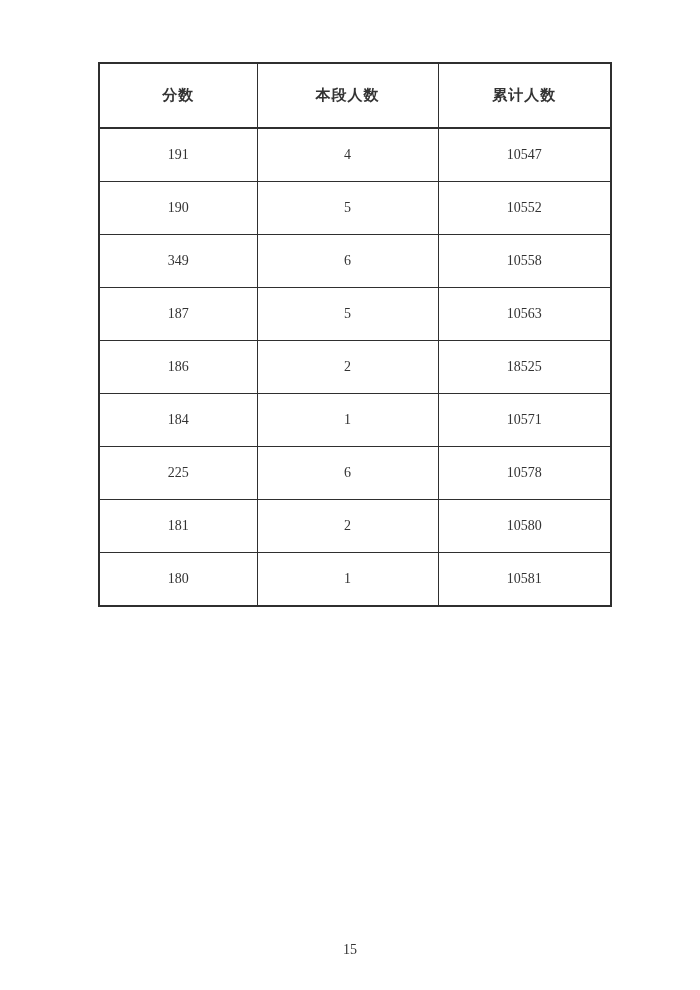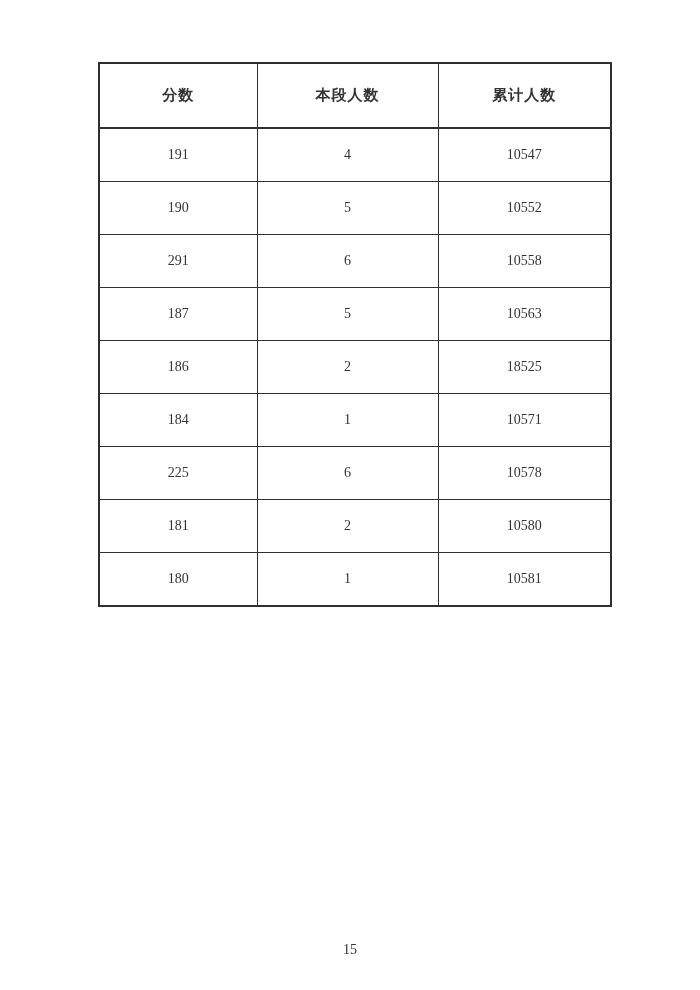--- a/index.html
+++ b/index.html
@@ -87,21 +87,21 @@
           <td>191</td>
           <td>4</td>
           <td>10547</td>
         </tr>
         <tr>
           <td>190</td>
           <td>5</td>
           <td>10552</td>
         </tr>
         <tr>
-          <td>291</td>
+          <td>349</td>
           <td>6</td>
           <td>10558</td>
         </tr>
         <tr>
           <td>187</td>
           <td>5</td>
           <td>10563</td>
         </tr>
         <tr>
           <td>186</td>

